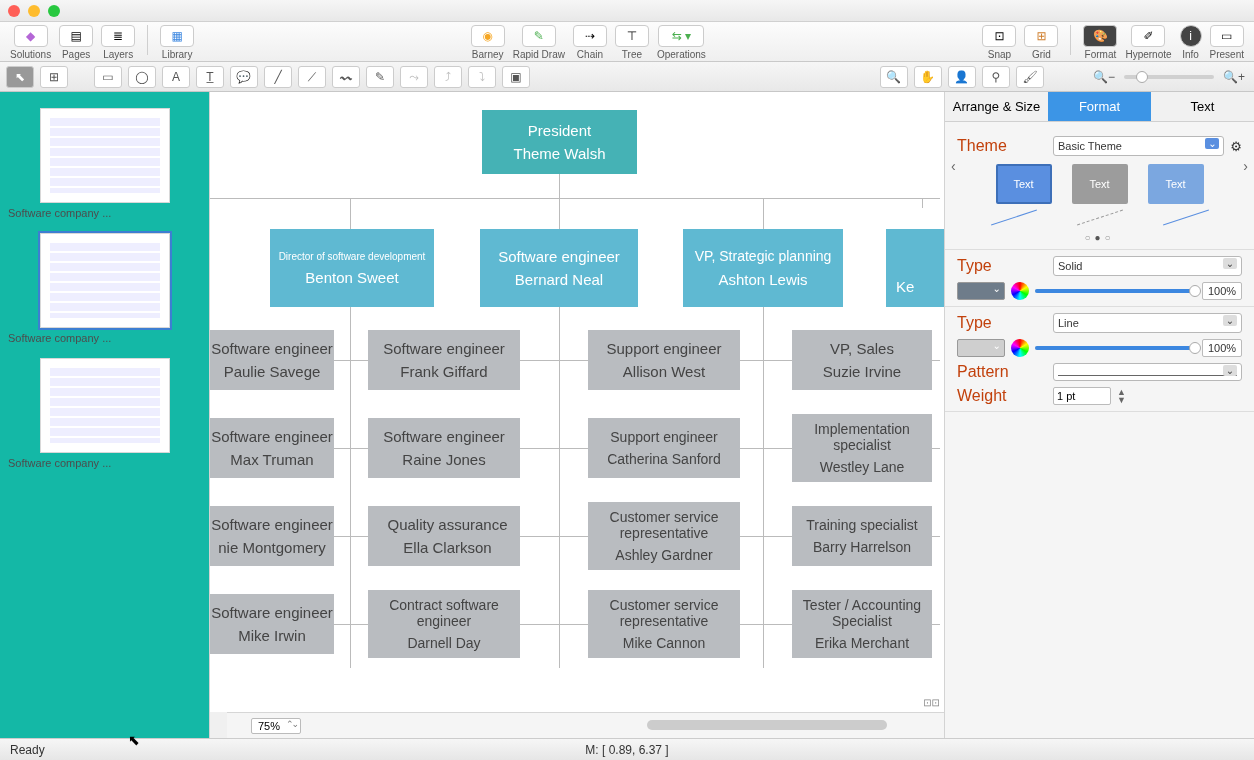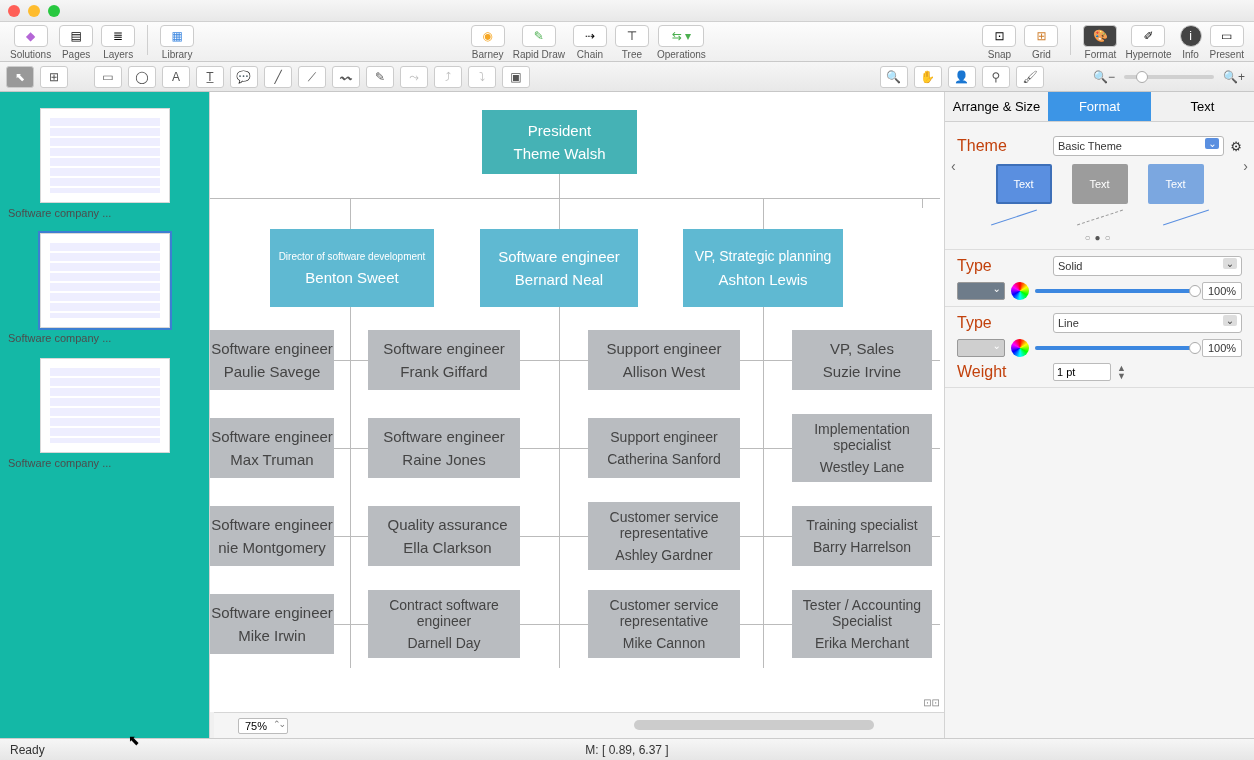--- a/index.html
+++ b/index.html
@@ -39,21 +39,21 @@
 .canvas-inner{position:relative;width:1000px;height:620px;}
 
 .org{position:absolute;text-align:center;display:flex;flex-direction:column;align-items:center;justify-content:center;font-size:15px;}
 .org.tealsolid{background:#45b2b5;color:#fff;}
 .org.teal{background:#5fb9d2;color:#fff;}
 .org.grey{background:#b9bcc0;color:#444;}
 .org .role{margin-bottom:6px;}
 .org.grey .role{color:#444;}
 .hline,.vline{position:absolute;background:#bbb;}
 
-.zoombar{position:absolute;left:4px;right:0;bottom:0;height:26px;background:#f5f5f5;border-top:1px solid #d6d6d6;display:flex;align-items:center;}
+.zoombar{position:absolute;left:17px;right:0;bottom:0;height:26px;background:#f5f5f5;border-top:1px solid #d6d6d6;display:flex;align-items:center;}
 .zoomsel{margin-left:24px;font-size:11px;border:1px solid #bbb;background:#fff;padding:1px 20px 1px 6px;border-radius:2px;position:relative;}
 .zoomsel::after{content:"⌃⌄";position:absolute;right:3px;top:0;font-size:9px;color:#777;letter-spacing:-2px;}
 .hscroll{position:absolute;left:420px;width:240px;height:10px;bottom:8px;background:#ccc;border-radius:5px;}
 
 .rpanel{width:310px;background:#f5f5f5;border-left:1px solid #d3d3d3;display:flex;flex-direction:column;}
 .rtabs{display:flex;height:30px;}
 .rtab{flex:1;display:flex;align-items:center;justify-content:center;font-size:13px;border-bottom:1px solid #d0d0d0;background:#f1f1f1;cursor:pointer;}
 .rtab.active{background:#3c95e6;color:#fff;}
 .rbody{padding:8px 12px;font-size:12px;color:#333;overflow:auto;}
 .frow{display:flex;align-items:center;margin:6px 0;gap:6px;}
@@ -250,20 +250,23 @@
           <div>Benton Sweet</div>
         </div>
         <div class="org teal" style="left:270px;top:137px;width:158px;height:78px;">
           <div class="role">Software engineer</div>
           <div>Bernard Neal</div>
         </div>
         <div class="org teal" style="left:473px;top:137px;width:160px;height:78px;">
           <div class="role" style="font-size:14px;line-height:1.2;">VP, Strategic planning</div>
           <div>Ashton Lewis</div>
         </div>
+        <div class="org teal" style="left:676px;top:137px;width:58px;height:78px;overflow:hidden;align-items:flex-start;padding-left:10px;">
+          <div style="margin-top:36px;">Ke</div>
+        </div>
 
         <div class="org grey" style="left:0;top:238px;width:124px;height:60px;">
             <div class="role">Software engineer</div>
             <div>Paulie Savege</div>
           </div>
         <div class="org grey" style="left:0;top:326px;width:124px;height:60px;">
             <div class="role">Software engineer</div>
             <div>Max Truman</div>
           </div>
         <div class="org grey" style="left:0;top:414px;width:124px;height:60px;">
@@ -385,20 +388,26 @@
       <div class="frow">
         <div class="swatch light"></div>
         <div class="cwheel"></div>
         <div class="slider">
             <div class="fill"></div>
             <div class="knob"></div>
           </div>
         <div class="pct">100%</div>
       </div>
       <div class="frow">
+        <div class="flabel">Pattern</div>
+        <div class="fsel plain" style="height:18px;">
+            <span style="border-top:1px solid #666;display:block;width:100%;margin-top:6px;"></span>
+          </div>
+      </div>
+      <div class="frow">
         <div class="flabel">Weight</div>
         <input class="numbox" value="1 pt" style="">
         <span style="font-size:9px;color:#666;line-height:8px;">▲<br>▼</span>
       </div>
       <div class="hr"></div>
 
     </div>
   </div>
 </div>
 

